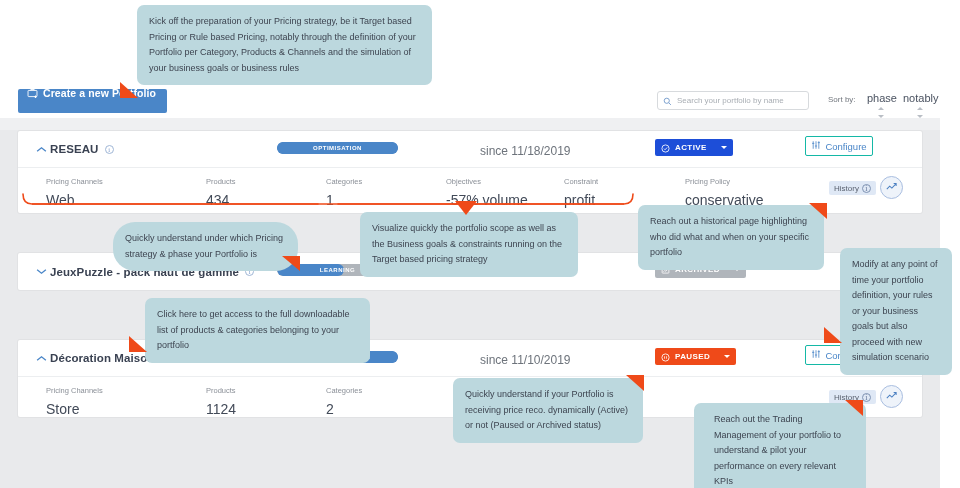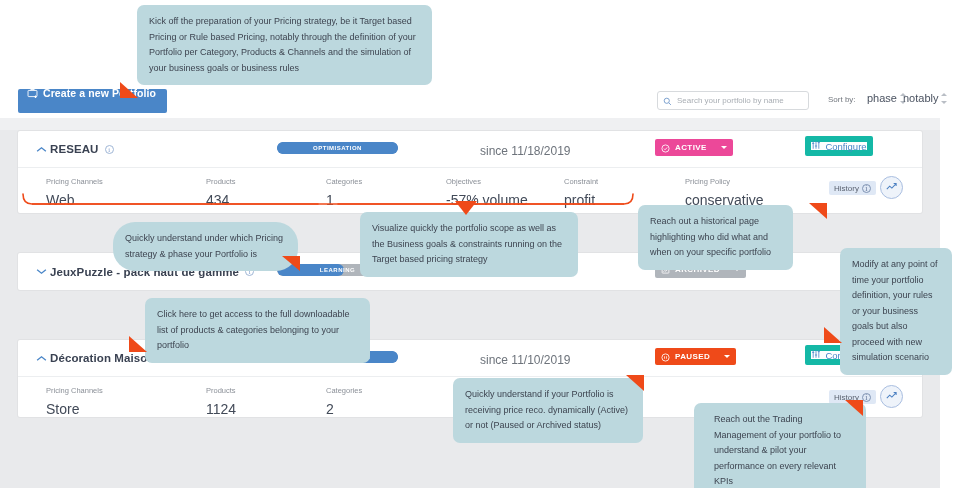--- a/index.html
+++ b/index.html
@@ -48,21 +48,21 @@
     width: 152px; height: 19px;
     border: 1px solid #d7dadd; border-radius: 3px;
     background: #fff; display: flex; align-items: center; padding: 0 5px; gap: 5px;
   }
   .search-wrap input {
     border: none; outline: none; font-size: 8px; color: #8d9299;
     font-family: "Liberation Sans", sans-serif; width: 130px; background: transparent;
   }
   .search-wrap input::placeholder { color: #a9aeb4; }
   .sort-opt {
-    position: absolute; font-size: 11px; color: #4a5260; display:flex; align-items:center; gap:3px;
+    position: absolute; font-size: 11px; color: #4a5260; display:flex; align-items:center; gap:3px;flex-direction:column;
   }
   .caret-ud { display:inline-block; width:7px; height:11px; position:relative; }
   .caret-ud:before, .caret-ud:after {
     content:""; position:absolute; left:0; width:0; height:0;
     border-left:3.2px solid transparent; border-right:3.2px solid transparent;
   }
   .caret-ud:before { top:0; border-bottom:3.4px solid #b9bec5; }
   .caret-ud:after  { bottom:0; border-top:3.4px solid #b9bec5; }
 
   
@@ -110,27 +110,27 @@
   .status-pill {
     position:absolute; left:637px; top:8px;
     height:17px; border-radius:2px; display:flex; align-items:center;
     padding:0 6px; gap:5px; cursor:pointer;
   }
   .status-pill .st-label { font-size:8px; font-weight:bold; color:#fff; letter-spacing:.4px; }
   .status-pill .st-caret {
     width:0;height:0;border-left:3.2px solid transparent;border-right:3.2px solid transparent;
     border-top:3.8px solid #ffffff; margin-left:9px;
   }
-  .status-active { background:#ec4899; }
+  .status-active { background:#1d4ed8; }
   .status-paused { background:#ef4a19; }
   .status-archived { background:#b0b5bb; }
 
   .configure-btn {
     position:absolute; left:787px; top:5px;
-    width:68px; height:20px; border:6px solid #14b8a6; border-radius:2px;
+    width:68px; height:20px; border:1px solid #14b8a6; border-radius:2px;
     display:flex; align-items:center; justify-content:center; gap:4px;
     color:#4a86c8; font-size:9.5px; background:#fff; cursor:pointer;
   }
 
   .card-body { position:relative; height:44px; }
   .col { position:absolute; top:9px; }
   .col-label { font-size:7.5px; color:#8b9098; white-space:nowrap; }
   .col-value { font-size:14px; color:#424a58; margin-top:6px; white-space:nowrap; }
 
   .history-chip {
@@ -387,21 +387,21 @@
   <div class="tip" style="left:113px;top:222px;width:185px;border-radius:22px;">
     <span>Quickly understand under which Pricing strategy &amp; phase your Portfolio is</span>
   </div>
   <div class="tip-arrow" style="left:282px;top:256px;border-bottom:0;border-top:15px solid #ef4a19;border-left:18px solid transparent;"></div>
 
   <div class="tip" style="left:360px;top:212px;width:218px;">
     <span>Visualize quickly the portfolio scope as well as the Business goals &amp; constraints running on the Target based pricing strategy</span>
   </div>
   <div class="tip-arrow" style="left:455px;top:201px;border-top:14px solid #ef4a19;border-left:11px solid transparent;border-right:11px solid transparent;"></div>
 
-  <div class="tip" style="left:638px;top:205px;width:155px;">
+  <div class="tip" style="left:638px;top:205px;width:186px;">
     <span>Reach out a historical page highlighting who did what and when on your specific portfolio</span>
   </div>
   <div class="tip-arrow" style="left:809px;top:203px;border-bottom:0;border-top:16px solid #ef4a19;border-left:18px solid transparent;"></div>
 
   <div class="tip" style="left:840px;top:248px;width:112px;">
     <span>Modify at any point of time your portfolio definition, your rules or your business goals but also proceed with new simulation scenario</span>
   </div>
   <div class="tip-arrow" style="left:824px;top:327px;border-top:0;border-bottom:16px solid #ef4a19;border-right:18px solid transparent;"></div>
 
   <div class="tip" style="left:145px;top:298px;width:225px;">

